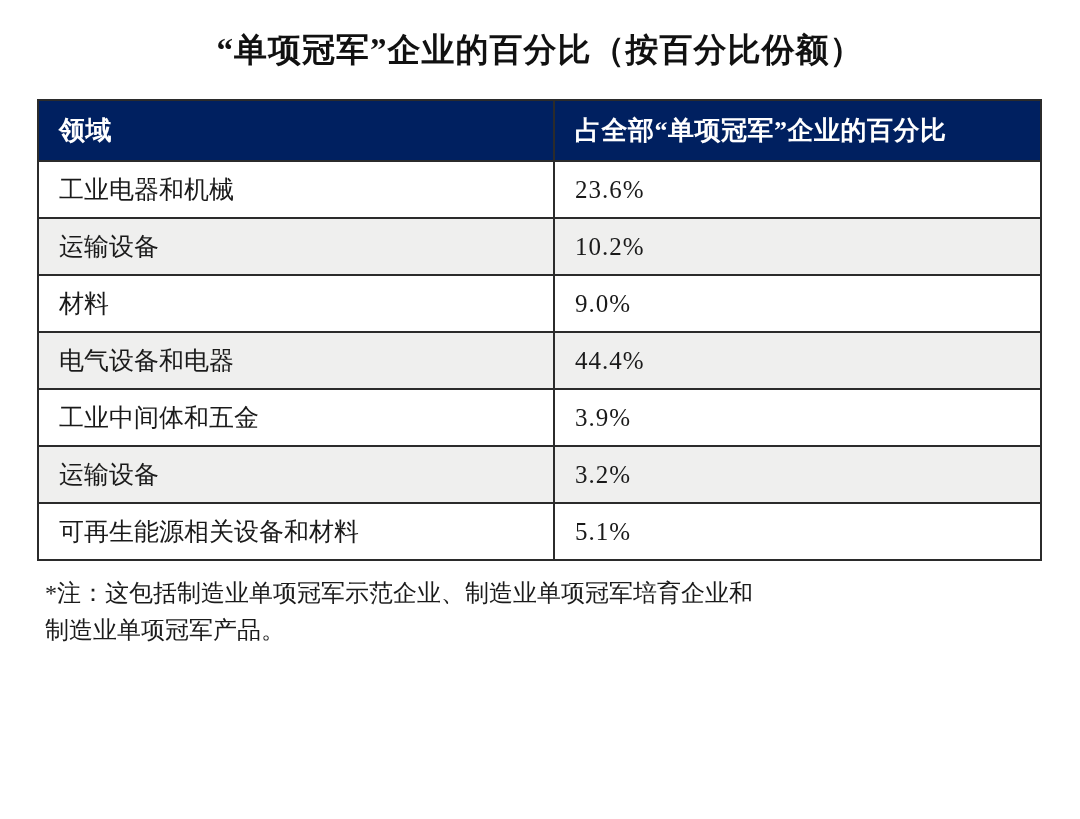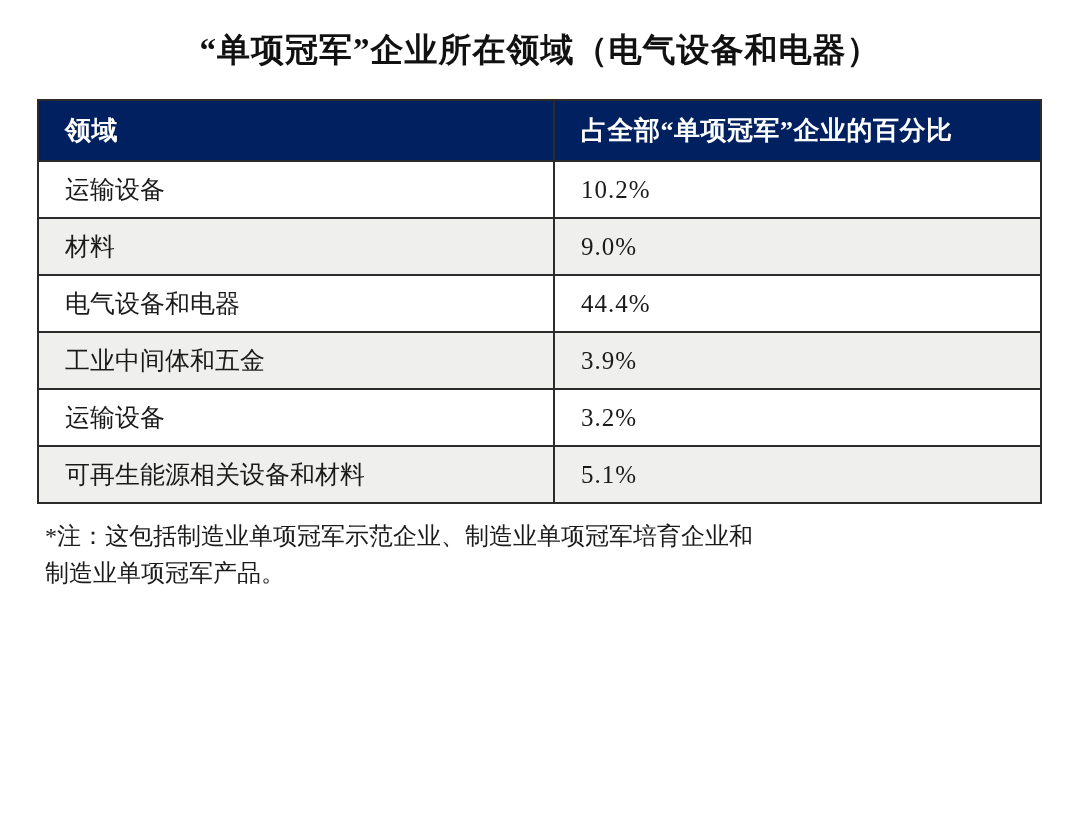--- a/index.html
+++ b/index.html
@@ -24,21 +24,21 @@
     table-layout: fixed;
     margin: 26px 0 0 37px;
     width: 1003px;
   }
   .col-field   { width: 516px; }
   .col-percent { width: 487px; }
   .data-table th, .data-table td {
     border: 2px solid var(--border, #2b2b2b);
     text-align: left;
     vertical-align: middle;
-    padding-left: 26px;
+    padding-left: 20px;
   }
   .data-table th {
     background: var(--header-bg, #002060);
     color: var(--header-text, #ffffff);
     height: 61px;
     font-size: 26px;
     font-weight: bold;
     letter-spacing: 0.5px;
   }
   .data-table td {
@@ -57,34 +57,38 @@
     white-space: pre-line;
     color: #1b1b1b;
     max-width: 900px;
   }
 </style>
 </head>
 <body>
 
 <div class="page">
 
-  <h1 class="title">“单项冠军”企业所在领域（电气设备和电器）</h1>
+  <h1 class="title">“单项冠军”企业的百分比（按百分比份额）</h1>
 
   <table class="data-table">
     <colgroup>
       <col class="col-field">
       <col class="col-percent">
     </colgroup>
     <thead>
       <tr>
         <th>领域</th>
         <th>占全部“单项冠军”企业的百分比</th>
       </tr>
     </thead>
     <tbody>
+      <tr>
+        <td class="field-cell">工业电器和机械</td>
+        <td class="percent-cell">23.6%</td>
+      </tr>
       <tr>
         <td class="field-cell">运输设备</td>
         <td class="percent-cell">10.2%</td>
       </tr>
       <tr>
         <td class="field-cell">材料</td>
         <td class="percent-cell">9.0%</td>
       </tr>
       <tr>
         <td class="field-cell">电气设备和电器</td>

